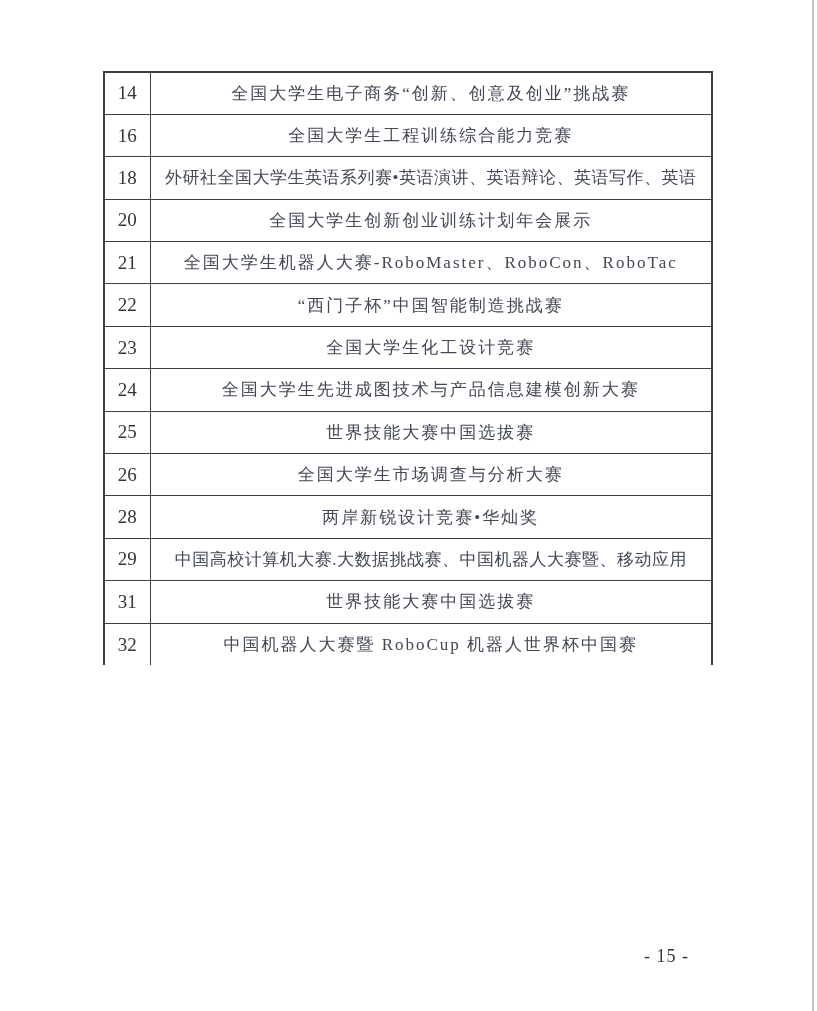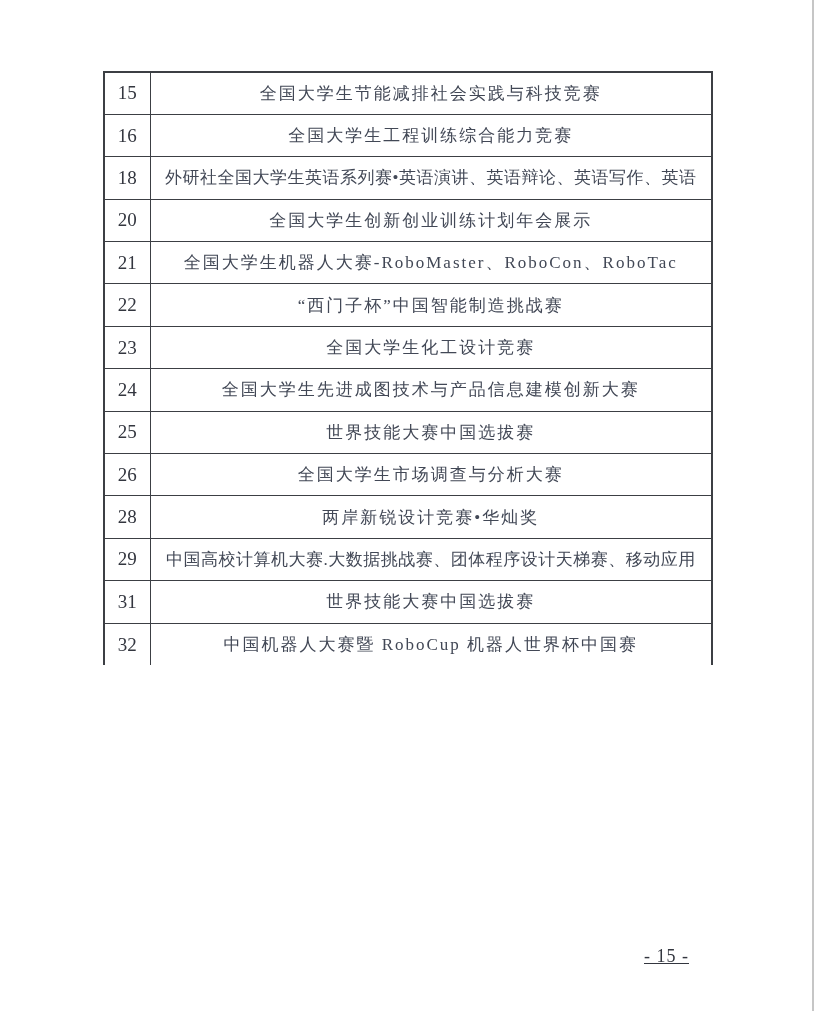--- a/index.html
+++ b/index.html
@@ -69,37 +69,36 @@
     text-align: center;
   }
   .page-number {
     position: absolute;
     top: 946px;
     left: 644px;
     font-size: 18px;
     letter-spacing: 1px;
     color: var(--number-color);
     font-family: "Liberation Serif", "DejaVu Serif", serif;
-    text-decoration: underline;
   }
 </style>
 </head>
 <body>
 
 <div class="page">
 
   <table class="competitions">
     <colgroup>
       <col class="c-num">
       <col class="c-name">
     </colgroup>
     <tbody>
         <tr>
-    <td class="num">15</td>
-    <td class="name">全国大学生节能减排社会实践与科技竞赛</td>
+    <td class="num">14</td>
+    <td class="name">全国大学生电子商务“创新、创意及创业”挑战赛</td>
   </tr>
         <tr>
     <td class="num">16</td>
     <td class="name">全国大学生工程训练综合能力竞赛</td>
   </tr>
         <tr>
     <td class="num">18</td>
     <td class="name full">外研社全国大学生英语系列赛•英语演讲、英语辩论、英语写作、英语</td>
   </tr>
         <tr>
@@ -129,21 +128,21 @@
         <tr>
     <td class="num">26</td>
     <td class="name">全国大学生市场调查与分析大赛</td>
   </tr>
         <tr>
     <td class="num">28</td>
     <td class="name">两岸新锐设计竞赛•华灿奖</td>
   </tr>
         <tr>
     <td class="num">29</td>
-    <td class="name full">中国高校计算机大赛.大数据挑战赛、团体程序设计天梯赛、移动应用</td>
+    <td class="name full">中国高校计算机大赛.大数据挑战赛、中国机器人大赛暨、移动应用</td>
   </tr>
         <tr>
     <td class="num">31</td>
     <td class="name">世界技能大赛中国选拔赛</td>
   </tr>
         <tr>
     <td class="num">32</td>
     <td class="name">中国机器人大赛暨 RoboCup 机器人世界杯中国赛</td>
   </tr>
       </tbody>

